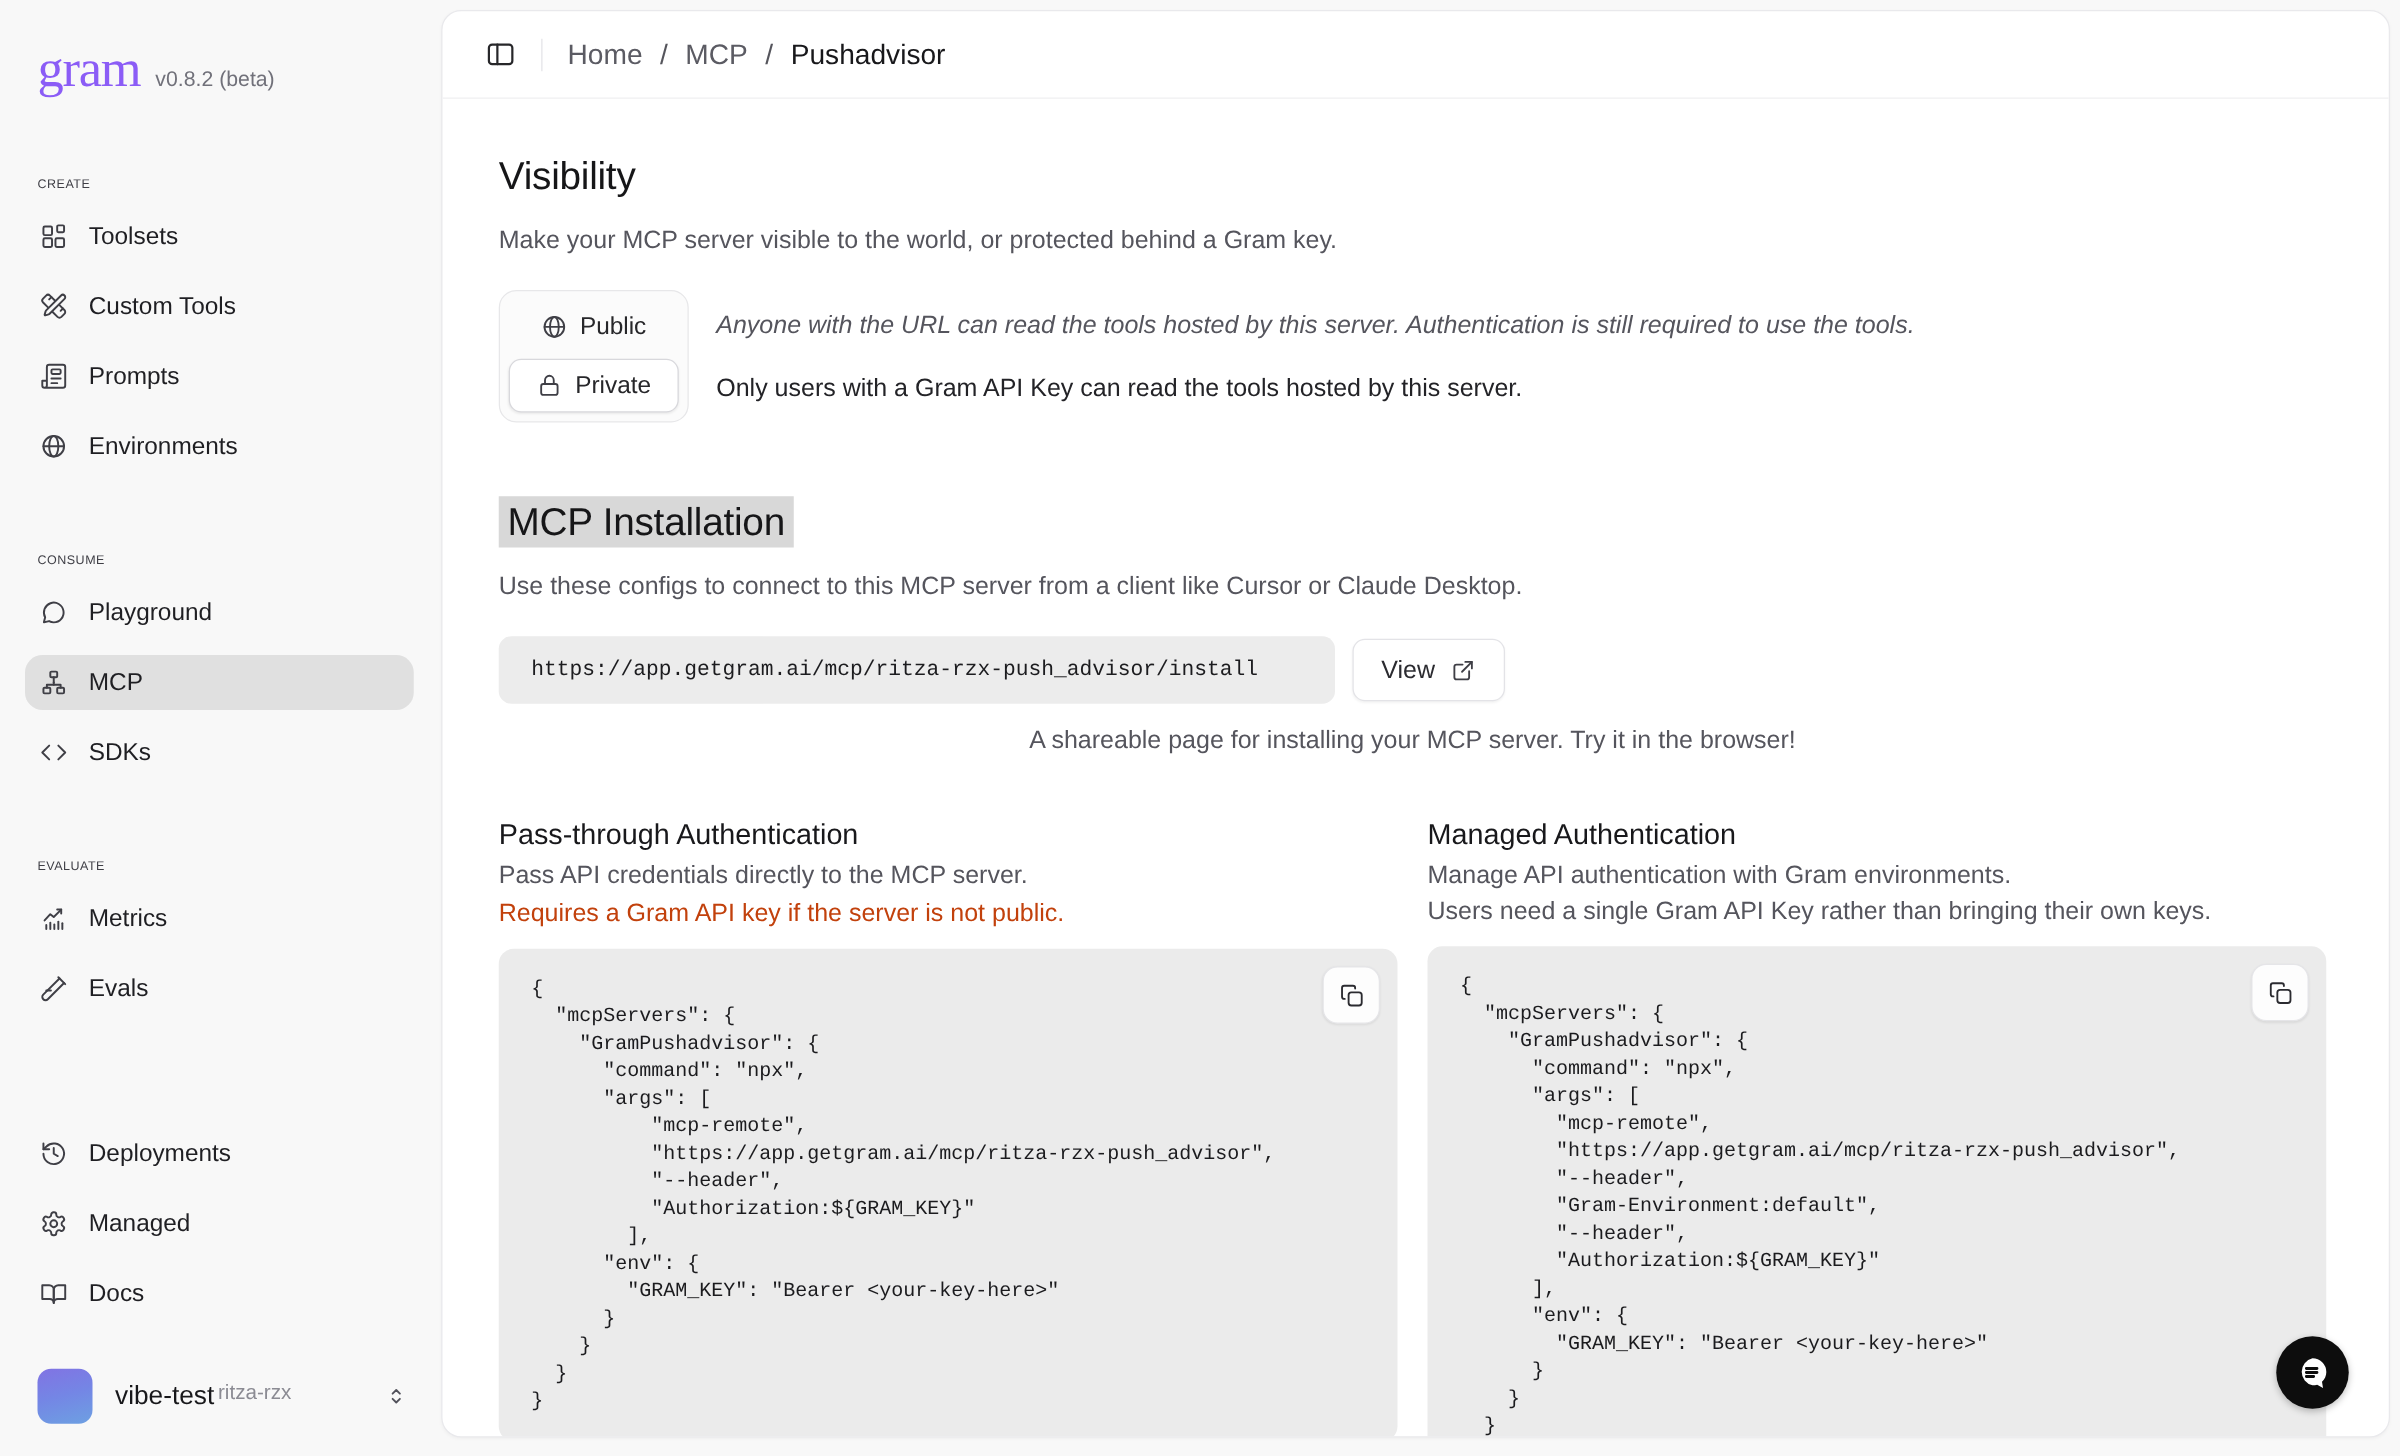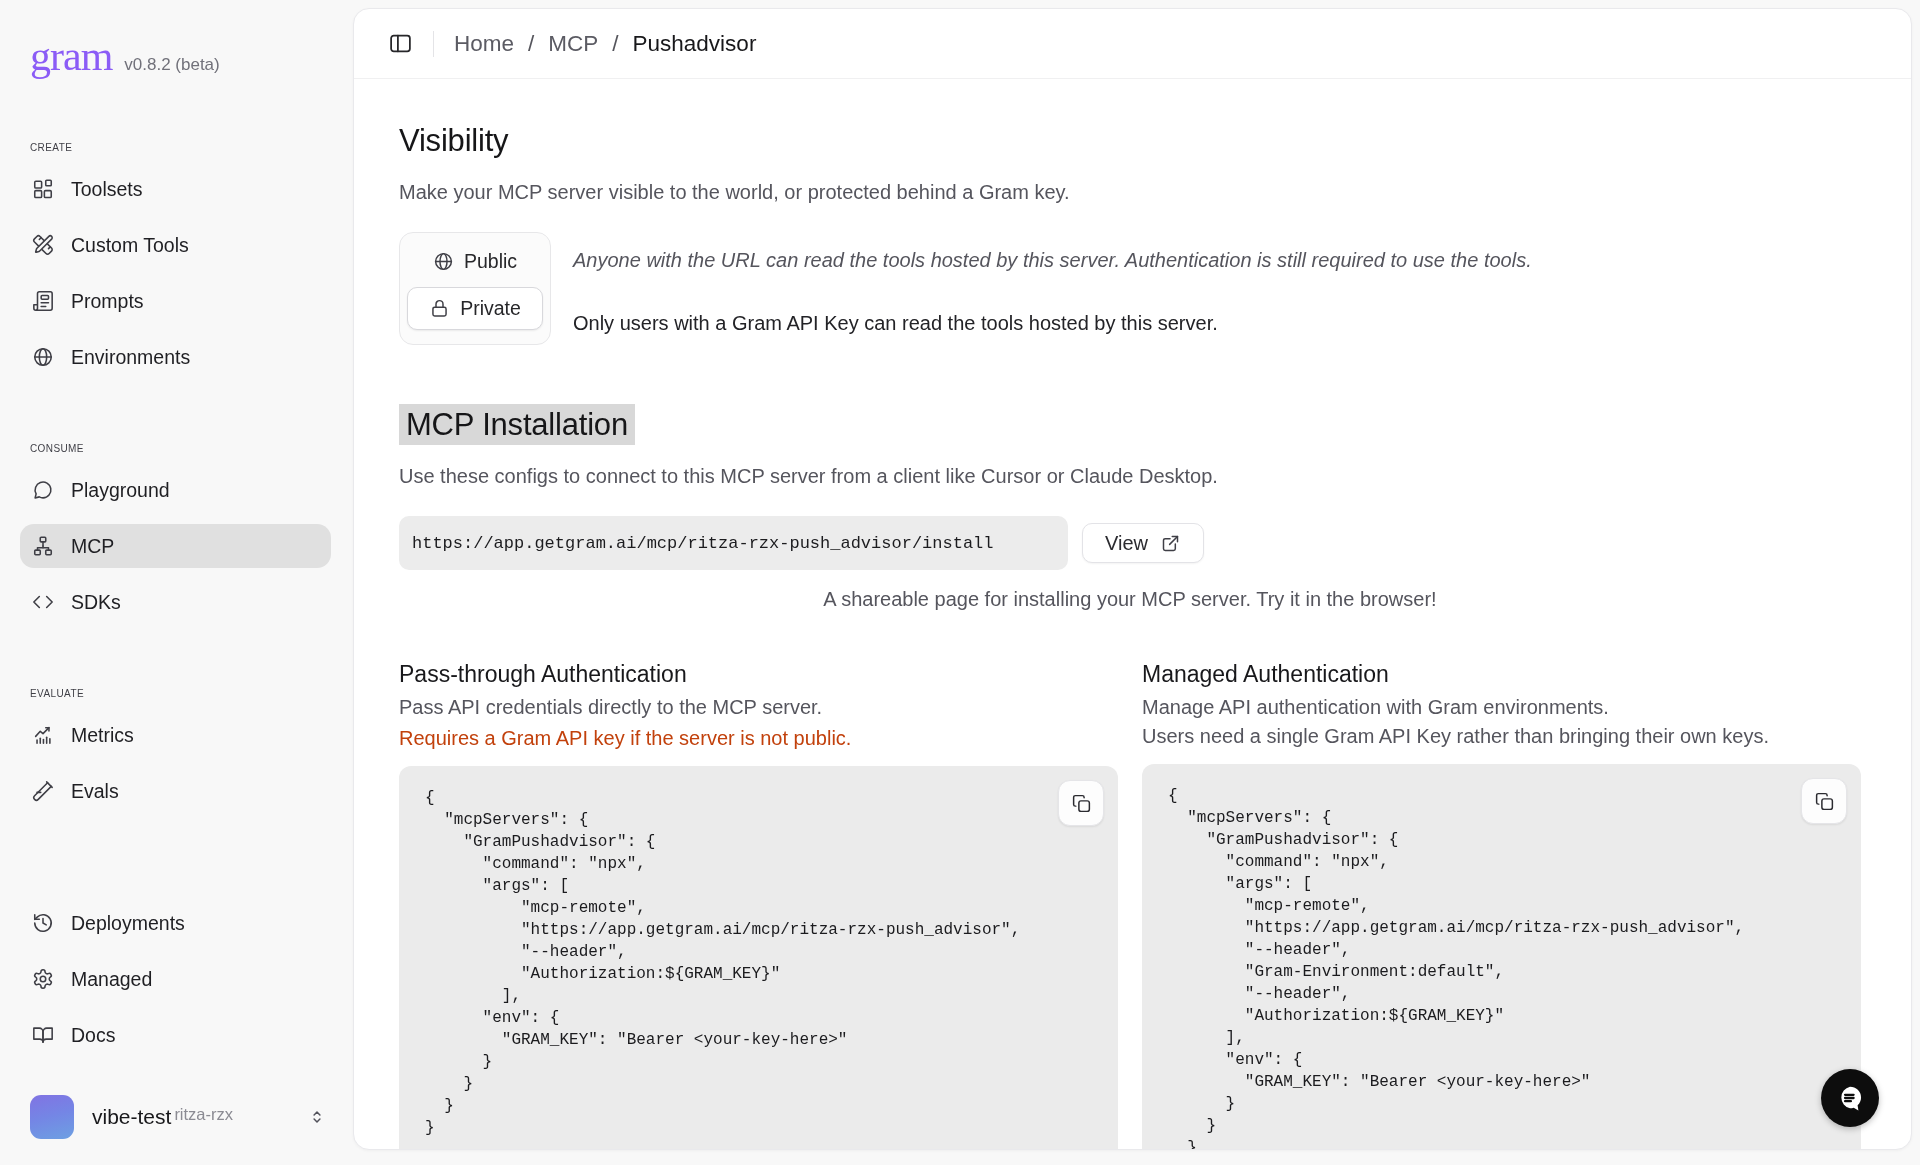--- a/index.html
+++ b/index.html
@@ -86,37 +86,37 @@
   }
   .toggle-opt {
     height:43px; display:flex; align-items:center; justify-content:center; gap:10px;
     font-size:19.5px; color:#27272a; border-radius:10px; cursor:pointer;
   }
   .toggle-opt .icon { width:21px; }
   .toggle-opt.selected {
     background:#ffffff; border:1px solid #d8d8dc;
     box-shadow:0 1px 2px rgba(0,0,0,.07);
   }
-  .vis-descs { display:flex; flex-direction:column; gap:20px; padding-top:7px; }
+  .vis-descs { display:flex; flex-direction:column; gap:8px; padding-top:7px; }
   .vis-desc { height:43px; display:flex; align-items:center; font-size:20px; }
   .vis-desc.italic { font-style:italic; color:#55555d; }
   .vis-desc.dark { color:#232327; }
 
   
   .install-section { margin-top:62px; }
   .hl { background:#d8d8d8; padding:3px 7px; }
   .install-row { display:flex; align-items:center; gap:14px; margin-top:28px; }
   .url-pill {
     width:669px; height:54px; background:#ececec; border-radius:10px;
-    display:flex; align-items:center; padding:0 13px;
+    display:flex; align-items:center; padding:0 26px;
     font-family:"Liberation Mono", monospace; font-size:17px; color:#1c1c1f;
     white-space:nowrap; overflow:hidden;
   }
   .view-btn {
-    height:40px; padding:0 22px; background:#fff;
+    height:50px; padding:0 22px; background:#fff;
     border:1px solid #e3e3e7; border-radius:10px;
     box-shadow:0 1px 2px rgba(0,0,0,.05);
     display:flex; align-items:center; gap:12px;
     font-size:20px; color:#2b2b30; cursor:pointer;
     font-family:"Liberation Sans", sans-serif;
   }
   .caption { margin-top:18px;text-align:center; }
 
   
   .auth-grid { display:grid; grid-template-columns:1fr 1fr; gap:0 24px; margin-top:50px; }

